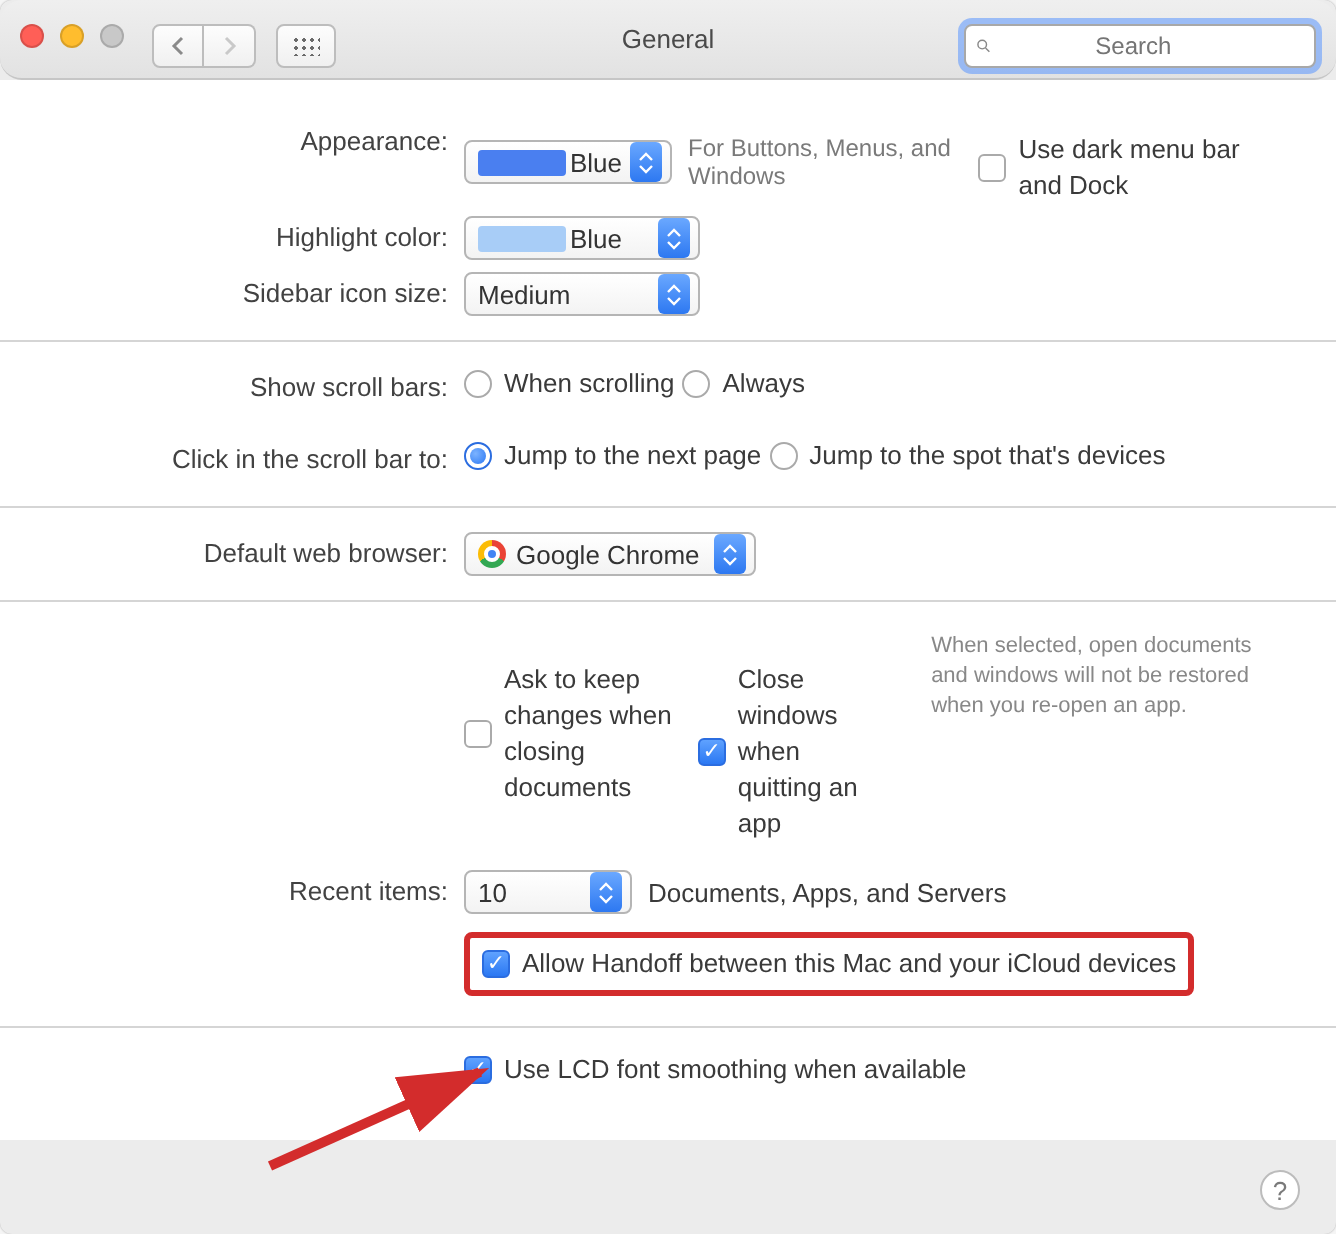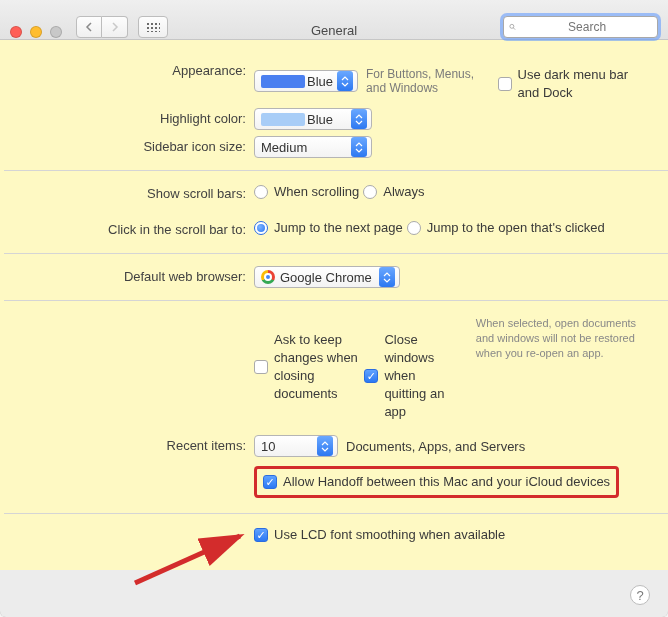--- a/index.html
+++ b/index.html
@@ -17,23 +17,24 @@
       background: #ececec;
       border-radius: 6px;
       box-shadow: 0 0 1px rgba(0,0,0,0.3);
     }
     
     .titlebar {
       height: 40px;
       background: linear-gradient(#efefef, #e2e2e2);
       border-bottom: 1px solid #c6c6c6;
       display: flex;
-      align-items: flex-end;
-      padding: 1px 10px;
+      align-items: flex-start;
+      padding: 12px 10px;
       position: relative;
+      border-radius: 11px;
     }
     .traffic-lights { display: flex; gap: 8px; }
     .traffic-light { width: 12px; height: 12px; border-radius: 50%; border: 0.5px solid rgba(0,0,0,0.15); }
     .tl-close { background: #ff5f57; }
     .tl-min { background: #ffbd2e; }
     .tl-max { background: #c8c8c8; }
     .nav-buttons { margin-left: 14px; display: flex; }
     .nav-btn {
       width: 26px; height: 22px; background: linear-gradient(#fdfdfd,#f0f0f0);
       border: 1px solid #bdbdbd; display:flex; align-items:center; justify-content:center;
@@ -48,33 +49,33 @@
     .grid-dots {
       width: 14px; height: 10px;
       background-image: radial-gradient(#6a6a6a 1px, transparent 1px);
       background-size: 4px 4px;
     }
     .title {
       position: absolute; left: 0; right: 0; text-align: center;
       font-size: 13px; color: #4a4a4a; pointer-events:none;
     }
     .search-wrap {
-      margin-left: auto; width: 155px; height: 22px;
+      margin-left: auto; width: 176px; height: 22px;
       border: 1px solid #a8a8a8; border-radius: 4px;
       background: #fff; display: flex; align-items: center; padding: 0 5px;
       box-shadow: 0 0 0 3px rgba(90,150,255,0.55);
       gap: 48px;
     }
     .search-icon { width:12px; height:12px; margin-right:4px; }
     .search {
       border: none; outline: none; background: transparent; width: 100%;
       font-size: 12px; color: #555;
     }
     
-    .content { padding: 14px 24px 20px 28px; background: #fef9c3; }
+    .content { padding: 14px 24px 20px 6px; background: #ffffff; }
     .row { display: flex; align-items: flex-start; margin: 6px 0; }
     .label { width: 226px; text-align: right; padding-right: 8px; color: #424242; line-height: 22px; font-size: 13px; }
     .val { flex: 1; display: flex; flex-direction: row; gap: 4px; }
     .inline { display: flex; align-items: center; gap: 8px; }
     .select {
       height: 22px; background: linear-gradient(#fff,#f3f3f3);
       border: 1px solid #b5b5b5; border-radius: 4px;
       display: inline-flex; align-items: center; padding: 0 4px 0 6px;
       font-size: 13px; color: #333; position: relative;
     }
@@ -227,21 +228,21 @@
 
     <div class="row" style="margin-top:14px">
       <div class="label">Click in the scroll bar to:</div>
       <div class="val">
         <div class="cb-row">
             <span class="radio checked"></span>
             <span>Jump to the next page</span>
           </div>
         <div class="cb-row">
             <span class="radio"></span>
-            <span>Jump to the open that's clicked</span>
+            <span>Jump to the spot that's devices</span>
           </div>
       </div>
     </div>
 
     <hr class="sep">
 
     <div class="row">
       <div class="label">Default web browser:</div>
       <div class="val">
         <div class="select" style="width:146px">

